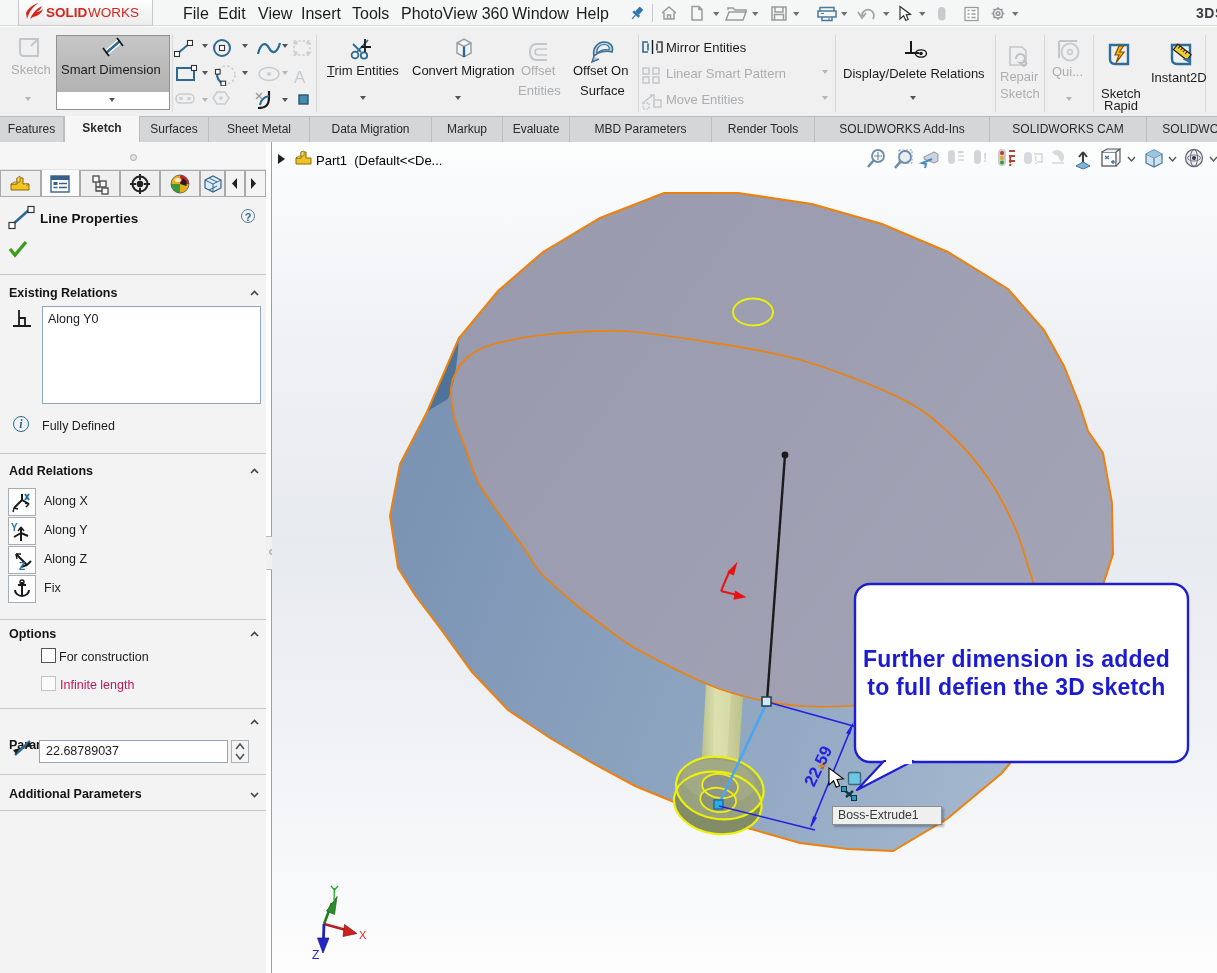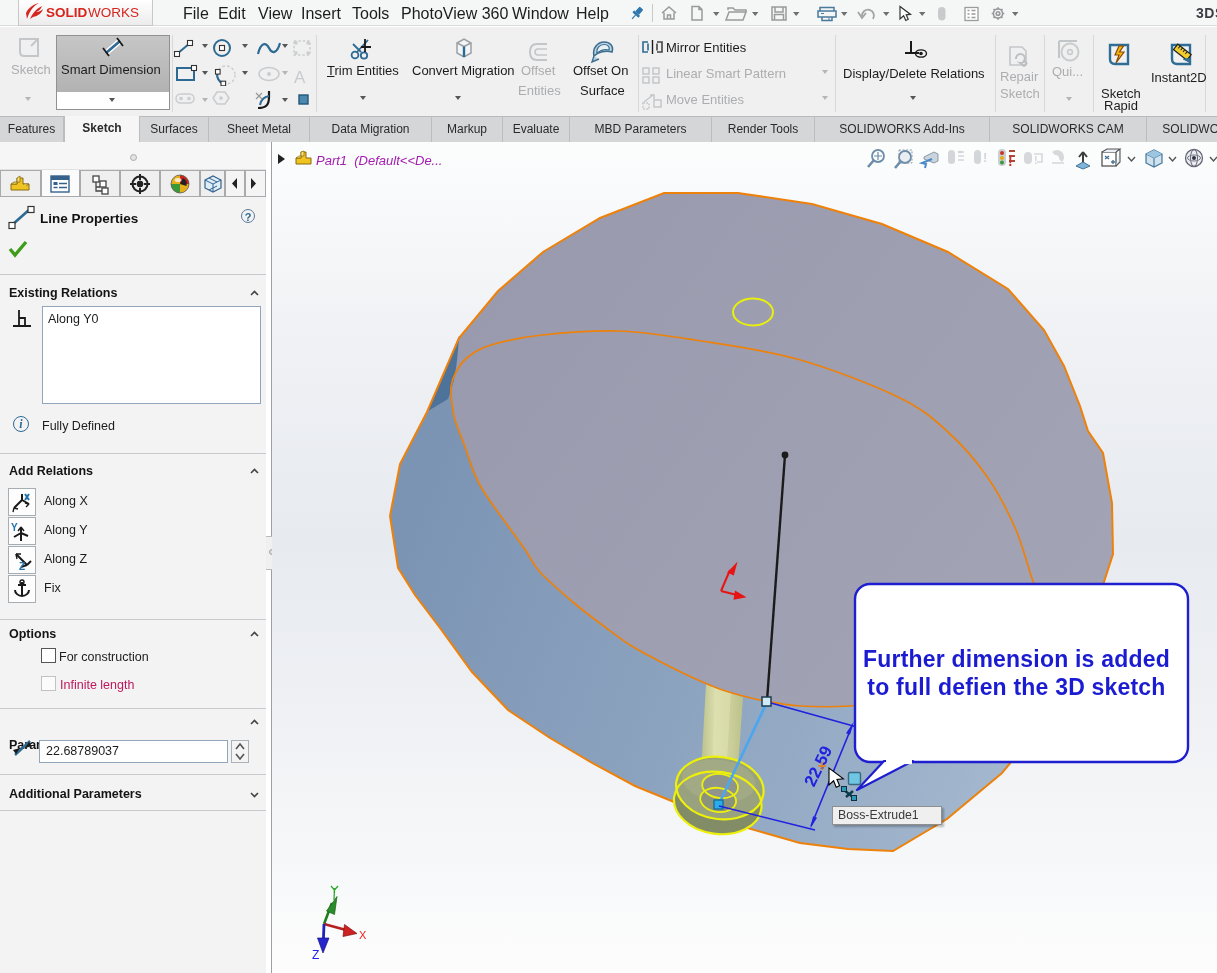--- a/index.html
+++ b/index.html
@@ -496,21 +496,21 @@
   </g>
 </g>
 </svg>
 <svg class="abs" style="left:277px;top:153px;" width="10" height="12" viewBox="0 0 10 12">
     <path d="M1,1 L8,6 L1,11 Z" fill="#222"></path>
   </svg>
 <svg class="abs" style="left:294px;top:150px;" width="19" height="18" viewBox="0 0 19 18">
     <path d="M2,8 L2,14 L17,14 L17,8 L12,8 L12,2 L7,2 L7,8 Z" fill="#f0c420" stroke="#8a6a10" stroke-width="1"></path>
     <path d="M2,8 L7,8 L7,2 L10,1 L10,6 L5,6 Z" fill="#f8e070" stroke="#8a6a10" stroke-width="0.7"></path>
   </svg>
-<div class="abs" style="left:316px;top:153px;font-size:13px;color:#a21caf;font-style:italic;">Part1&nbsp;&nbsp;(Default&lt;&lt;De...</div>
+<div class="abs" style="left:316px;top:153px;font-size:13px;color:#000000;">Part1&nbsp;&nbsp;(Default&lt;&lt;De...</div>
 <svg class="abs" style="left:866px;top:147px;" width="351" height="24" viewBox="0 0 351 24">
 <g fill="none" stroke="#6c8caa" stroke-width="1.8">
 <circle cx="12" cy="9" r="6"></circle>
       <path d="M8,13 L2,20" stroke-width="2.6"></path>
 <path d="M12,5 v8 M8,9 h8" stroke-width="1.2"></path>
 <circle cx="39" cy="10" r="6" fill="#e8eef2"></circle>
       <path d="M35,14 L29,21" stroke-width="2.6"></path>
 <rect x="33" y="3" width="13" height="13" stroke="#8a9aa8" stroke-dasharray="2 1.6" stroke-width="1"></rect>
 </g>
 <g transform="translate(54,2)">

